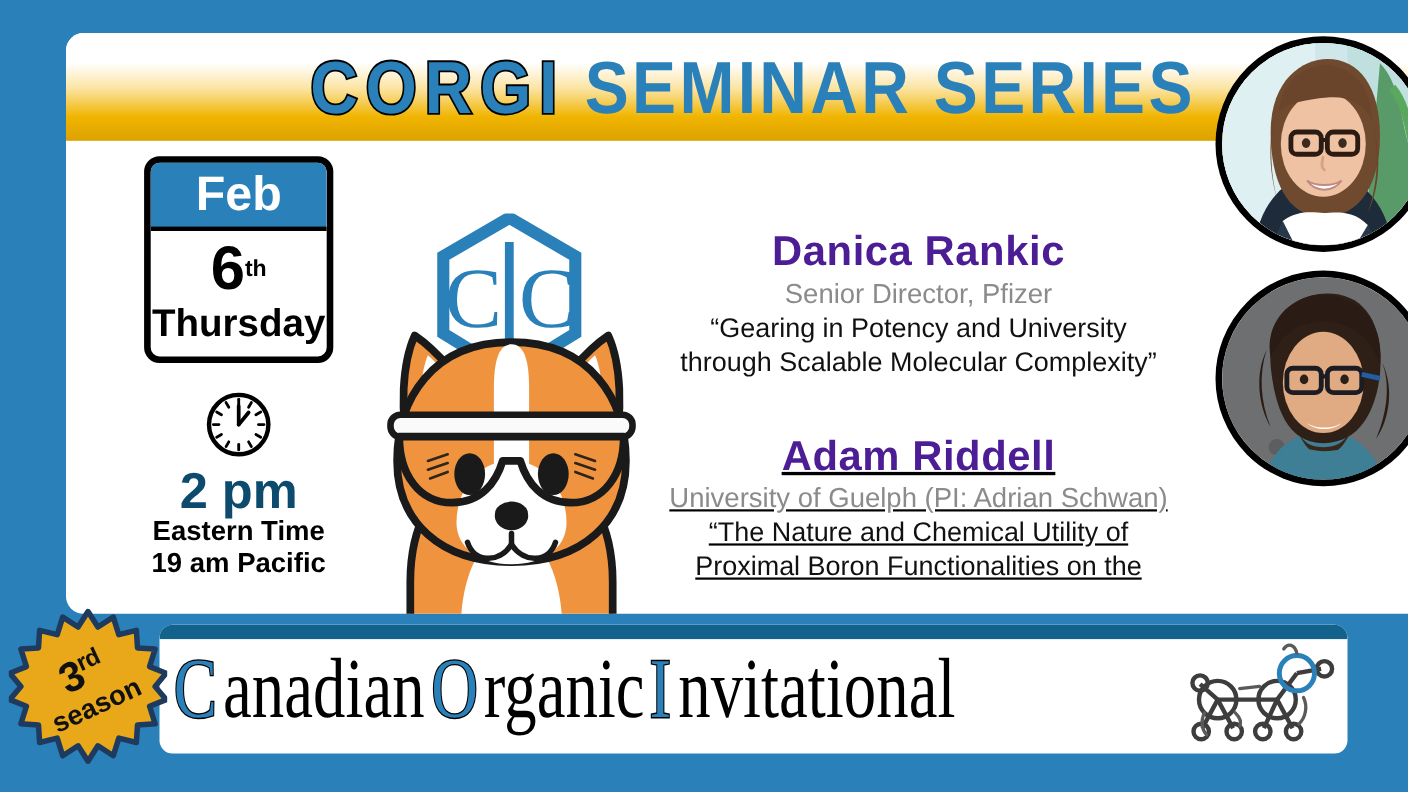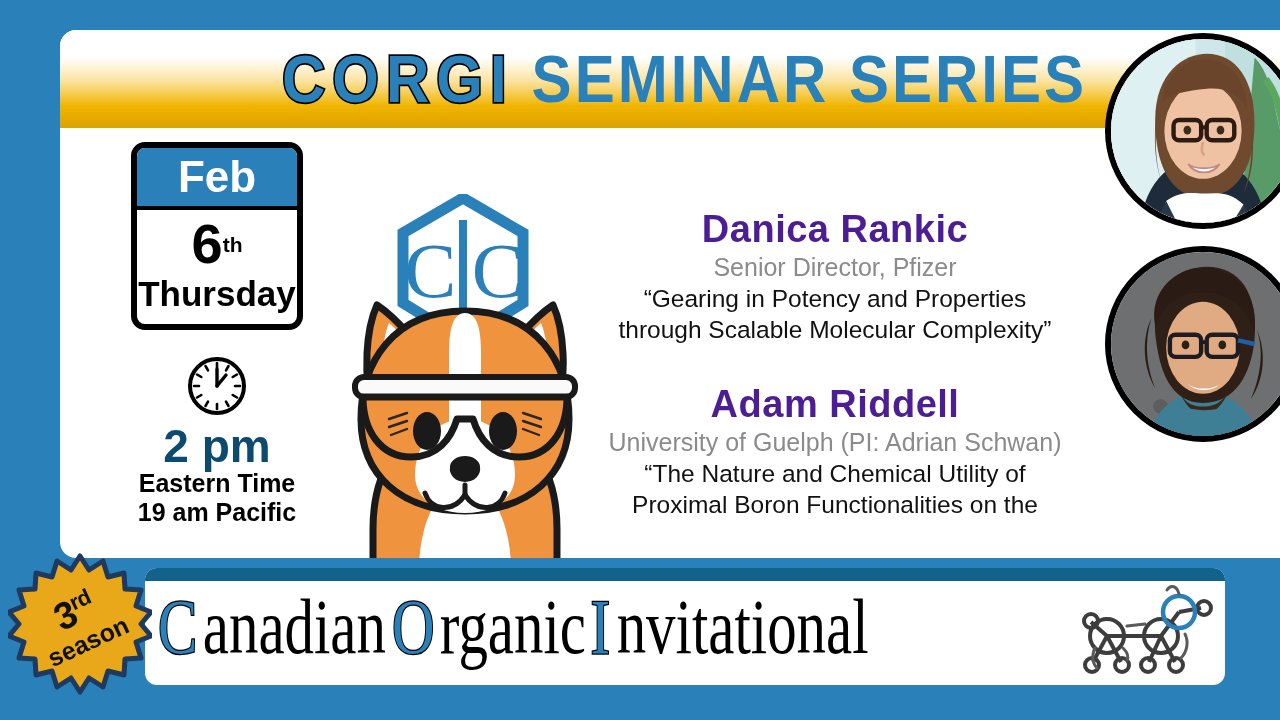--- a/index.html
+++ b/index.html
@@ -82,21 +82,21 @@
   
   #corgi-wrap {
     position: absolute; left: 255px; top: 164px; width: 300px; height: 410px;
   }
   #cic-logo { position: absolute; left: 78px; top: 0px; width: 140px; height: 150px; }
   #corgi-svg { position: absolute; left: 0; top: 85px; width: 300px; height: 325px; }
 
   
   .speaker { position: absolute; left: 520px; width: 510px; text-align: center; }
   #speaker-1 { top: 178px; }
-  #speaker-2 { top: 353px; }
+  #speaker-2 { top: 364px; text-decoration: underline; }
   .speaker-name {
     font-size: 38px; font-weight: bold; color: #4c1d95; letter-spacing: 0.5px;
     line-height: 1.12; white-space: nowrap;
   }
   .speaker-affil {
     font-size: 25px; color: #8b8b8b; line-height: 1.2; margin-top: 1px;
     white-space: nowrap;
   }
   .speaker-talk {
     font-size: 24.5px; color: #111; line-height: 1.2; margin-top: 2px;
@@ -242,21 +242,21 @@
       </g>
 
       <ellipse cx="82" cy="318" rx="44" ry="34" fill="#ffffff" stroke="#1a1a1a" stroke-width="7"></ellipse>
       <ellipse cx="218" cy="318" rx="44" ry="34" fill="#ffffff" stroke="#1a1a1a" stroke-width="7"></ellipse>
     </svg>
   </div>
 
   <div class="speaker" id="speaker-1">
     <div class="speaker-name">Danica  Rankic</div>
     <div class="speaker-affil">Senior Director, Pfizer</div>
-    <div class="speaker-talk">“Gearing in Potency and Properties</div>
+    <div class="speaker-talk">“Gearing in Potency and University</div>
     <div class="speaker-talk">through Scalable Molecular Complexity”</div>
   </div>
 
   <div class="speaker" id="speaker-2">
     <div class="speaker-name">Adam  Riddell</div>
     <div class="speaker-affil">University of Guelph (PI: Adrian Schwan)</div>
     <div class="speaker-talk">“The Nature and Chemical Utility of</div>
     <div class="speaker-talk">Proximal Boron Functionalities on the</div>
   </div>
 

